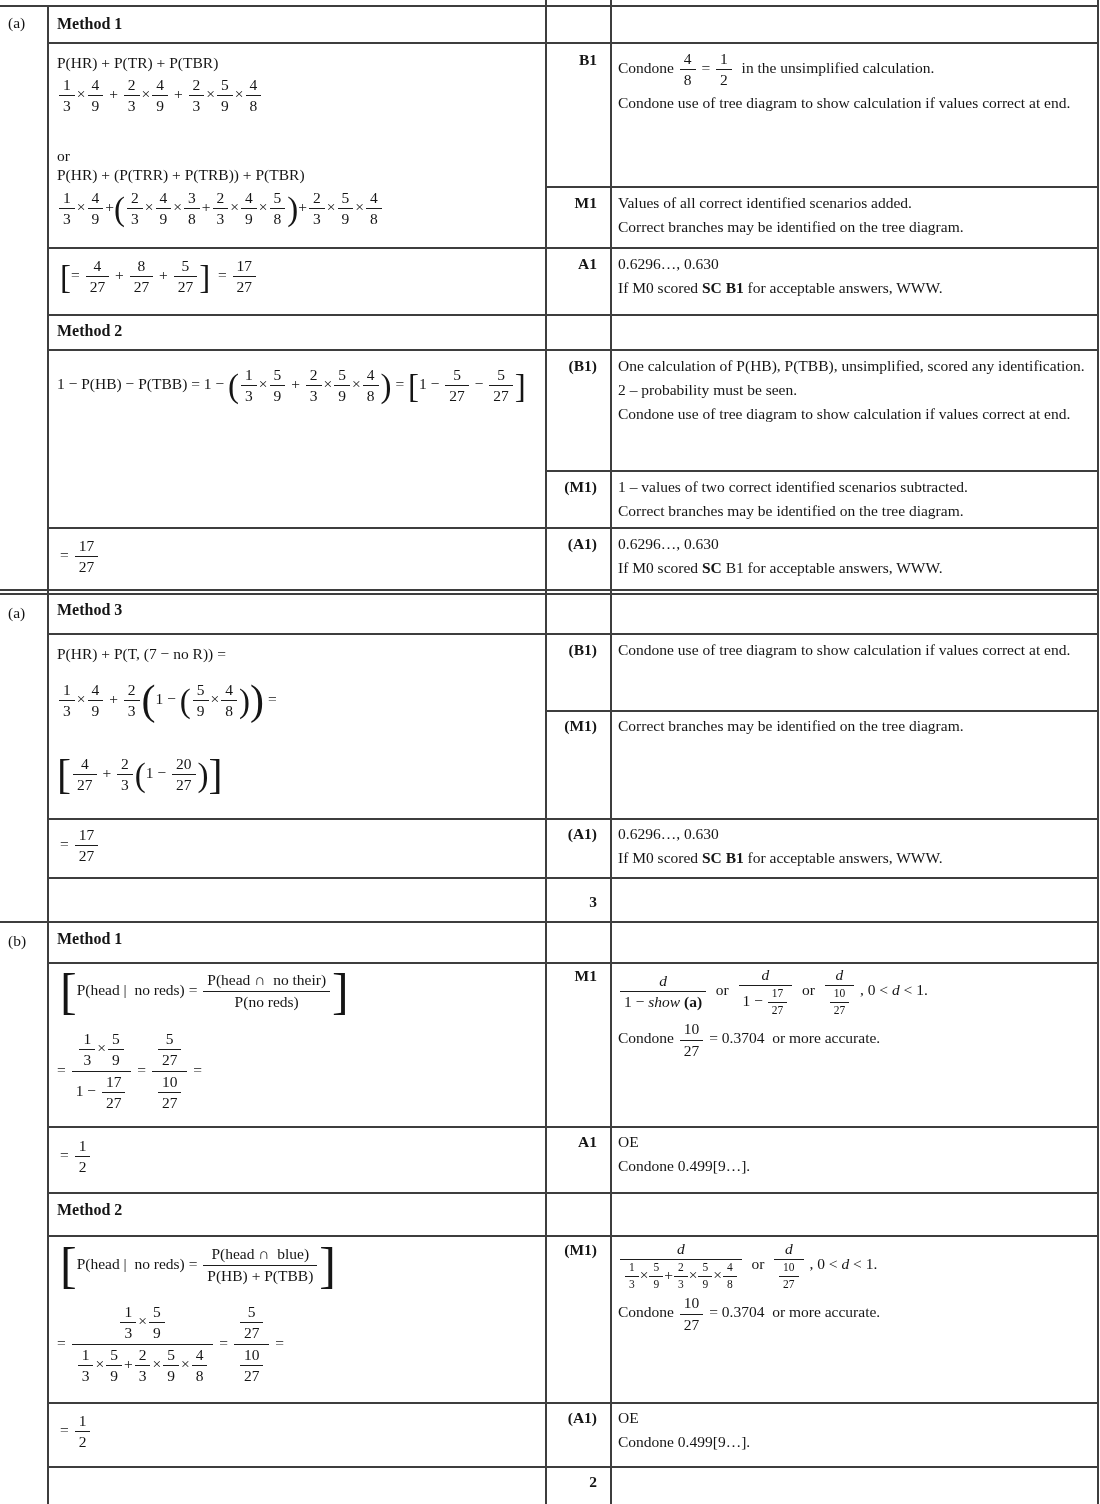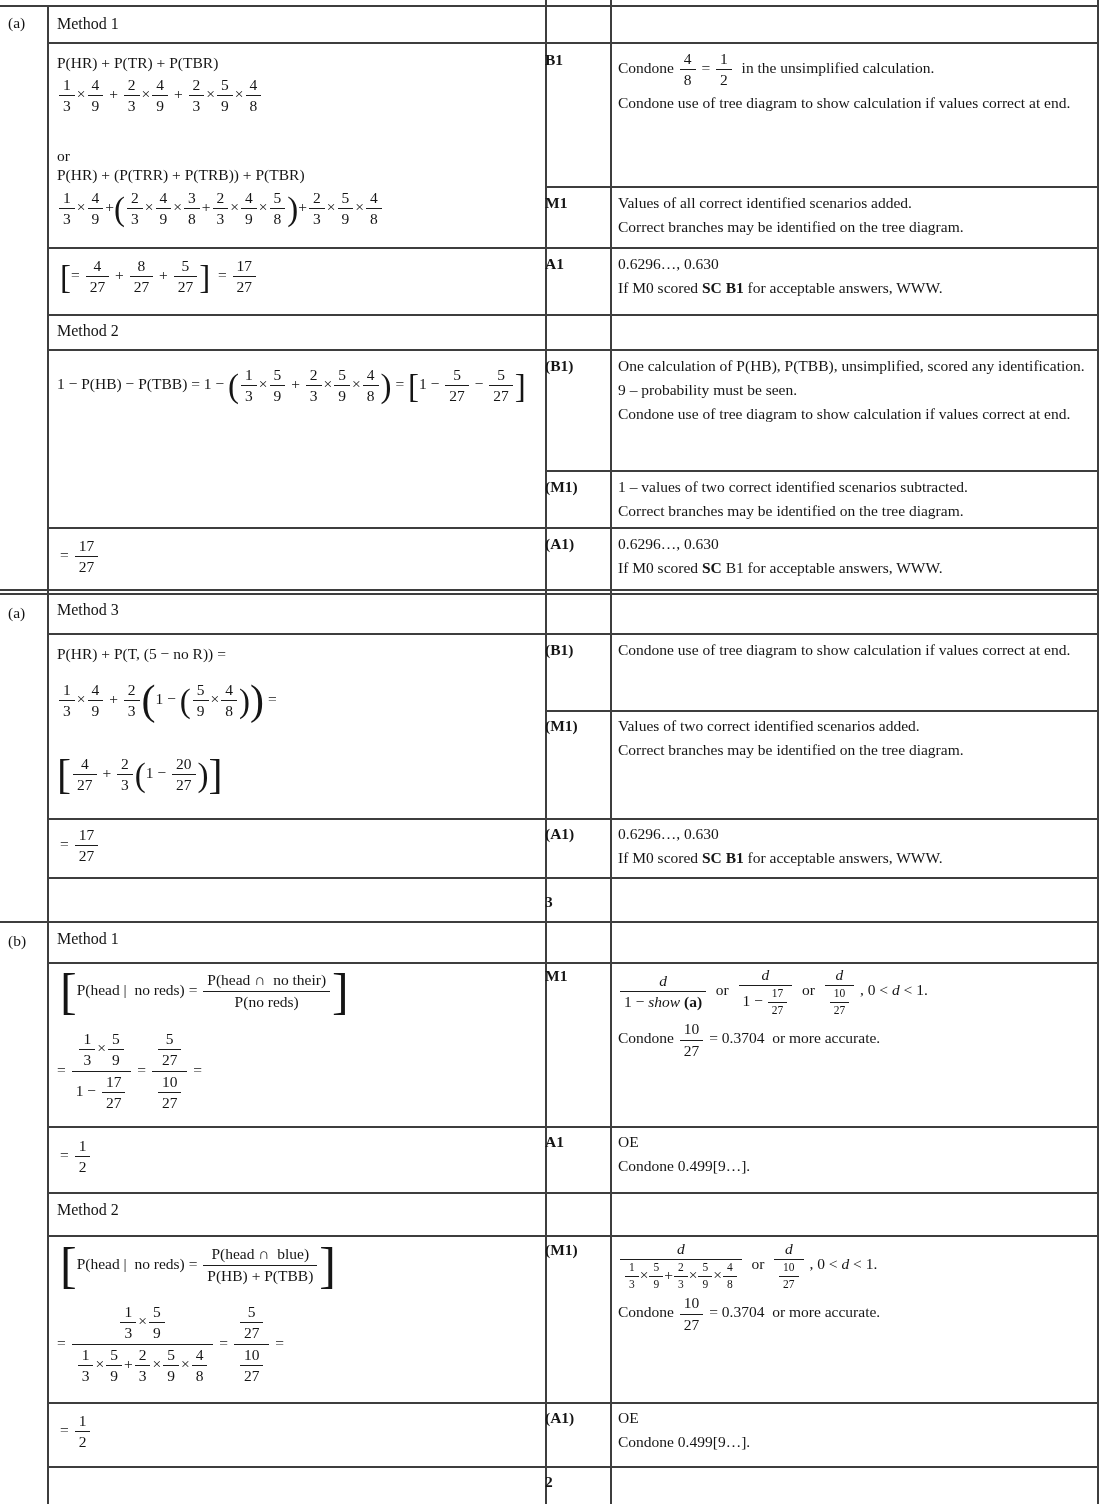--- a/index.html
+++ b/index.html
@@ -1,22 +1,22 @@
 <!DOCTYPE html>
 <html><head>
 <meta charset="utf-8">
 <style>
   html,body{margin:0;padding:0;background:#fff;}
   .sheet{position:relative;width:1100px;height:1504px;background:#ffffff;overflow:hidden;
          font-family:"Liberation Serif","DejaVu Serif",serif;color:#151515;font-size:15.5px;}
   .vline{position:absolute;width:1.6px;background:#3e3e3e;}
   .hline{position:absolute;height:1.6px;background:#3e3e3e;}
   .plabel{position:absolute;left:8px;width:38px;}
-  .mhead{position:absolute;font-weight:normal;font-size:16px;}
-  .mark{position:absolute;left:545px;width:52px;text-align:left;font-weight:bold;}
+  .mhead{position:absolute;font-weight:bold;font-size:16px;}
+  .mark{position:absolute;left:545px;width:52px;text-align:right;font-weight:bold;}
   .gcell{position:absolute;left:618px;width:472px;line-height:1.34;}
   .gline + .gline{margin-top:3px;}
   .wline{position:absolute;white-space:pre;}
   .wmath{position:absolute;white-space:pre;}
   .mtext{white-space:pre-wrap;}
   .mi{font-style:italic;white-space:pre-wrap;}
   .mb{font-weight:bold;white-space:pre-wrap;}
   .mfrac{display:inline-flex;flex-direction:column;vertical-align:middle;margin:0 2px;}
   .mnum{display:block;text-align:center;padding:0 4px 1px;border-bottom:1.4px solid #1d1d1d;line-height:1.18;}
   .mden{display:block;text-align:center;padding:1px 4px 0;line-height:1.18;}
@@ -73,21 +73,21 @@
   <div class="wline" style="left:57px;top:54px">P(HR) + P(TR) + P(TBR)</div>
   <div class="wmath" style="left:57px;top:76px"><span class="mfrac"><span class="mnum">1</span><span class="mden">3</span></span><span class="mtext">×</span><span class="mfrac"><span class="mnum">4</span><span class="mden">9</span></span><span class="mtext"> + </span><span class="mfrac"><span class="mnum">2</span><span class="mden">3</span></span><span class="mtext">×</span><span class="mfrac"><span class="mnum">4</span><span class="mden">9</span></span><span class="mtext"> + </span><span class="mfrac"><span class="mnum">2</span><span class="mden">3</span></span><span class="mtext">×</span><span class="mfrac"><span class="mnum">5</span><span class="mden">9</span></span><span class="mtext">×</span><span class="mfrac"><span class="mnum">4</span><span class="mden">8</span></span></div>
   <div class="wline" style="left:57px;top:147px">or</div>
   <div class="wline" style="left:57px;top:166px">P(HR) + (P(TRR) + P(TRB)) + P(TBR)</div>
   <div class="wmath" style="left:57px;top:189px"><span class="mfrac"><span class="mnum">1</span><span class="mden">3</span></span><span class="mtext">×</span><span class="mfrac"><span class="mnum">4</span><span class="mden">9</span></span><span class="mtext">+</span><span class="mbig big">(</span><span class="mfrac"><span class="mnum">2</span><span class="mden">3</span></span><span class="mtext">×</span><span class="mfrac"><span class="mnum">4</span><span class="mden">9</span></span><span class="mtext">×</span><span class="mfrac"><span class="mnum">3</span><span class="mden">8</span></span><span class="mtext">+</span><span class="mfrac"><span class="mnum">2</span><span class="mden">3</span></span><span class="mtext">×</span><span class="mfrac"><span class="mnum">4</span><span class="mden">9</span></span><span class="mtext">×</span><span class="mfrac"><span class="mnum">5</span><span class="mden">8</span></span><span class="mbig big">)</span><span class="mtext">+</span><span class="mfrac"><span class="mnum">2</span><span class="mden">3</span></span><span class="mtext">×</span><span class="mfrac"><span class="mnum">5</span><span class="mden">9</span></span><span class="mtext">×</span><span class="mfrac"><span class="mnum">4</span><span class="mden">8</span></span></div>
   <div class="wmath" style="left:60px;top:257px"><span class="mbig big">[</span><span class="mtext">= </span><span class="mfrac"><span class="mnum">4</span><span class="mden">27</span></span><span class="mtext"> + </span><span class="mfrac"><span class="mnum">8</span><span class="mden">27</span></span><span class="mtext"> + </span><span class="mfrac"><span class="mnum">5</span><span class="mden">27</span></span><span class="mbig big">]</span><span class="mtext">  = </span><span class="mfrac"><span class="mnum">17</span><span class="mden">27</span></span></div>
 
   <div class="wmath" style="left:57px;top:366px"><span class="mtext">1 − P(HB) − P(TBB) = 1 − </span><span class="mbig big">(</span><span class="mfrac"><span class="mnum">1</span><span class="mden">3</span></span><span class="mtext">×</span><span class="mfrac"><span class="mnum">5</span><span class="mden">9</span></span><span class="mtext"> + </span><span class="mfrac"><span class="mnum">2</span><span class="mden">3</span></span><span class="mtext">×</span><span class="mfrac"><span class="mnum">5</span><span class="mden">9</span></span><span class="mtext">×</span><span class="mfrac"><span class="mnum">4</span><span class="mden">8</span></span><span class="mbig big">)</span><span class="mtext"> = </span><span class="mbig big">[</span><span class="mtext">1 − </span><span class="mfrac"><span class="mnum">5</span><span class="mden">27</span></span><span class="mtext"> − </span><span class="mfrac"><span class="mnum">5</span><span class="mden">27</span></span><span class="mbig big">]</span></div>
   <div class="wmath" style="left:60px;top:537px"><span class="mtext">= </span><span class="mfrac"><span class="mnum">17</span><span class="mden">27</span></span></div>
 
-  <div class="wline" style="left:57px;top:645px">P(HR) + P(T, (5 − no R)) =</div>
+  <div class="wline" style="left:57px;top:645px">P(HR) + P(T, (7 − no R)) =</div>
   <div class="wmath" style="left:57px;top:681px"><span class="mfrac"><span class="mnum">1</span><span class="mden">3</span></span><span class="mtext">×</span><span class="mfrac"><span class="mnum">4</span><span class="mden">9</span></span><span class="mtext"> + </span><span class="mfrac"><span class="mnum">2</span><span class="mden">3</span></span><span class="mbig big2">(</span><span class="mtext">1 − </span><span class="mbig big">(</span><span class="mfrac"><span class="mnum">5</span><span class="mden">9</span></span><span class="mtext">×</span><span class="mfrac"><span class="mnum">4</span><span class="mden">8</span></span><span class="mbig big">)</span><span class="mbig big2">)</span><span class="mtext"> =</span><span class="mtext">  </span></div>
   <div class="wmath" style="left:57px;top:755px"><span class="mbig big2">[</span><span class="mfrac"><span class="mnum">4</span><span class="mden">27</span></span><span class="mtext"> + </span><span class="mfrac"><span class="mnum">2</span><span class="mden">3</span></span><span class="mbig big">(</span><span class="mtext">1 − </span><span class="mfrac"><span class="mnum">20</span><span class="mden">27</span></span><span class="mbig big">)</span><span class="mbig big2">]</span></div>
   <div class="wmath" style="left:60px;top:826px"><span class="mtext">= </span><span class="mfrac"><span class="mnum">17</span><span class="mden">27</span></span></div>
 
   <div class="wmath" style="left:60px;top:970px"><span class="mbig big3">[</span><span class="mtext">P(head |  no reds) = </span><span class="mfrac"><span class="mnum">P(head ∩  no their)</span><span class="mden">P(no reds)</span></span><span class="mbig big3">]</span></div>
   <div class="wmath" style="left:57px;top:1030px"><span class="mtext">= </span><span class="mfrac"><span class="mnum"><span class="mfrac"><span class="mnum">1</span><span class="mden">3</span></span><span class="mtext">×</span><span class="mfrac"><span class="mnum">5</span><span class="mden">9</span></span></span><span class="mden"><span class="mtext">1 − </span><span class="mfrac"><span class="mnum">17</span><span class="mden">27</span></span></span></span><span class="mtext"> = </span><span class="mfrac"><span class="mnum"><span class="mfrac"><span class="mnum">5</span><span class="mden">27</span></span></span><span class="mden"><span class="mfrac"><span class="mnum">10</span><span class="mden">27</span></span></span></span><span class="mtext"> =</span></div>
   <div class="wmath" style="left:60px;top:1137px"><span class="mtext">= </span><span class="mfrac"><span class="mnum">1</span><span class="mden">2</span></span></div>
 
   <div class="wmath" style="left:60px;top:1244px"><span class="mbig big3">[</span><span class="mtext">P(head |  no reds) = </span><span class="mfrac"><span class="mnum">P(head ∩  blue)</span><span class="mden">P(HB) + P(TBB)</span></span><span class="mbig big3">]</span></div>
   <div class="wmath" style="left:57px;top:1303px"><span class="mtext">= </span><span class="mfrac"><span class="mnum"><span class="mfrac"><span class="mnum">1</span><span class="mden">3</span></span><span class="mtext">×</span><span class="mfrac"><span class="mnum">5</span><span class="mden">9</span></span></span><span class="mden"><span class="mfrac"><span class="mnum">1</span><span class="mden">3</span></span><span class="mtext">×</span><span class="mfrac"><span class="mnum">5</span><span class="mden">9</span></span><span class="mtext">+</span><span class="mfrac"><span class="mnum">2</span><span class="mden">3</span></span><span class="mtext">×</span><span class="mfrac"><span class="mnum">5</span><span class="mden">9</span></span><span class="mtext">×</span><span class="mfrac"><span class="mnum">4</span><span class="mden">8</span></span></span></span><span class="mtext"> = </span><span class="mfrac"><span class="mnum"><span class="mfrac"><span class="mnum">5</span><span class="mden">27</span></span></span><span class="mden"><span class="mfrac"><span class="mnum">10</span><span class="mden">27</span></span></span></span><span class="mtext"> =</span></div>
@@ -122,36 +122,35 @@
   <div class="gcell" style="top:193px">
       <div class="gline"><span class="mtext">Values of all correct identified scenarios added.</span></div>
       <div class="gline"><span class="mtext">Correct branches may be identified on the tree diagram.</span></div>
     </div>
   <div class="gcell" style="top:254px">
       <div class="gline"><span class="mtext">0.6296…, 0.630</span></div>
       <div class="gline"><span class="mtext">If M0 scored </span><span class="mb">SC B1</span><span class="mtext"> for acceptable answers, WWW.</span></div>
     </div>
   <div class="gcell" style="top:356px">
       <div class="gline"><span class="mtext">One calculation of P(HB), P(TBB), unsimplified, scored any identification.</span></div>
-      <div class="gline"><span class="mtext">9 – probability must be seen.</span></div>
+      <div class="gline"><span class="mtext">2 – probability must be seen.</span></div>
       <div class="gline"><span class="mtext">Condone use of tree diagram to show calculation if values correct at end.</span></div>
     </div>
   <div class="gcell" style="top:477px">
       <div class="gline"><span class="mtext">1 – values of two correct identified scenarios subtracted.</span></div>
       <div class="gline"><span class="mtext">Correct branches may be identified on the tree diagram.</span></div>
     </div>
   <div class="gcell" style="top:534px">
       <div class="gline"><span class="mtext">0.6296…, 0.630</span></div>
       <div class="gline"><span class="mtext">If M0 scored </span><span class="mb">SC</span><span class="mtext"> B1 for acceptable answers, WWW.</span></div>
     </div>
   <div class="gcell" style="top:640px">
       <div class="gline"><span class="mtext">Condone use of tree diagram to show calculation if values correct at end.</span></div>
     </div>
   <div class="gcell" style="top:716px">
-      <div class="gline"><span class="mtext">Values of two correct identified scenarios added.</span></div>
       <div class="gline"><span class="mtext">Correct branches may be identified on the tree diagram.</span></div>
     </div>
   <div class="gcell" style="top:824px">
       <div class="gline"><span class="mtext">0.6296…, 0.630</span></div>
       <div class="gline"><span class="mtext">If M0 scored </span><span class="mb">SC B1</span><span class="mtext"> for acceptable answers, WWW.</span></div>
     </div>
   <div class="gcell" style="top:966px">
       <div class="gline"><span class="mfrac">
           <span class="mnum"><span class="mi">d</span></span>
           <span class="mden"><span class="mtext">1 − </span><span class="mi">show</span><span class="mtext"> </span><span class="mb">(a)</span></span>

